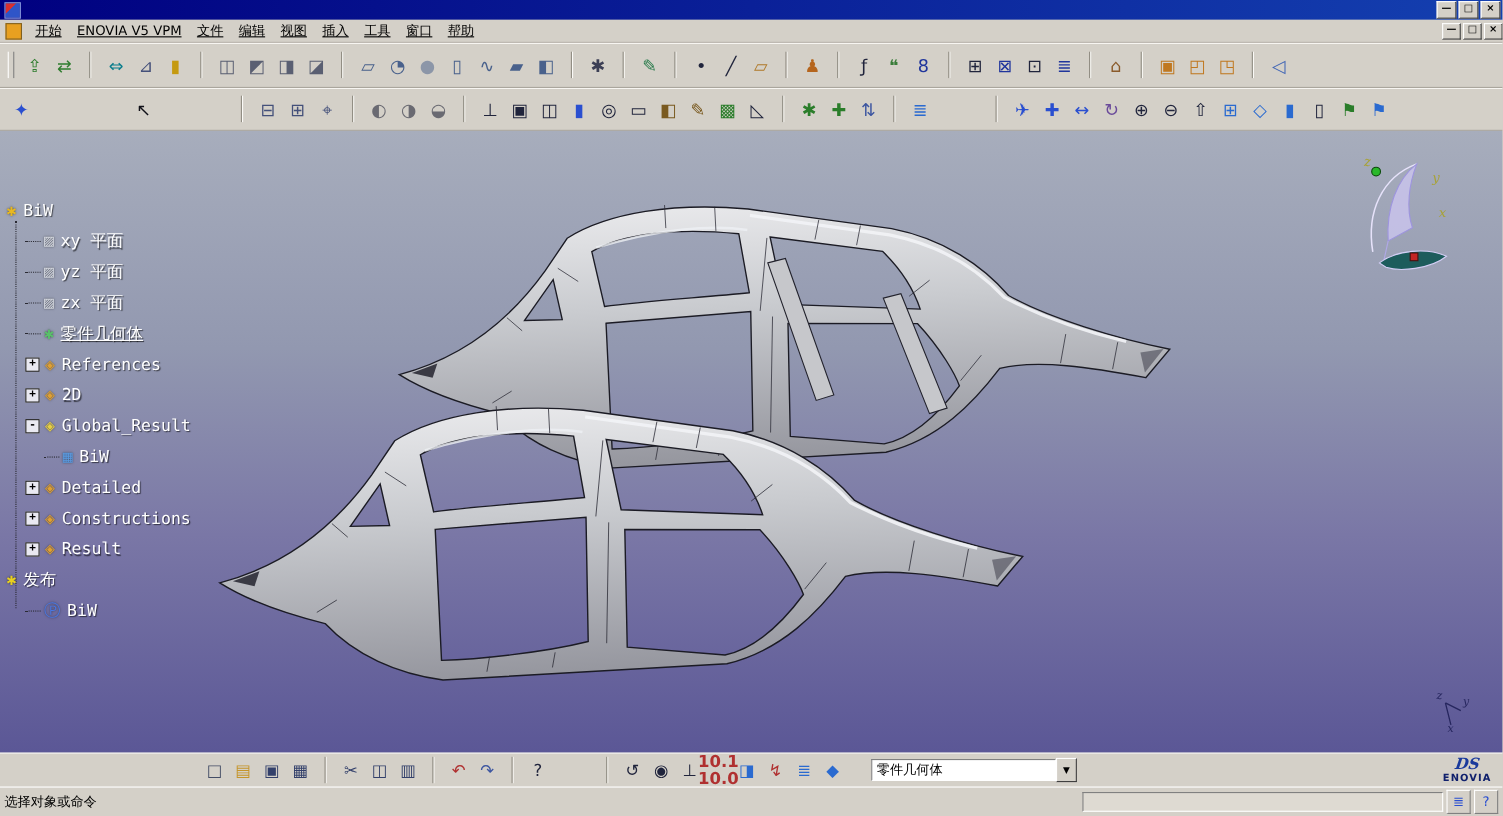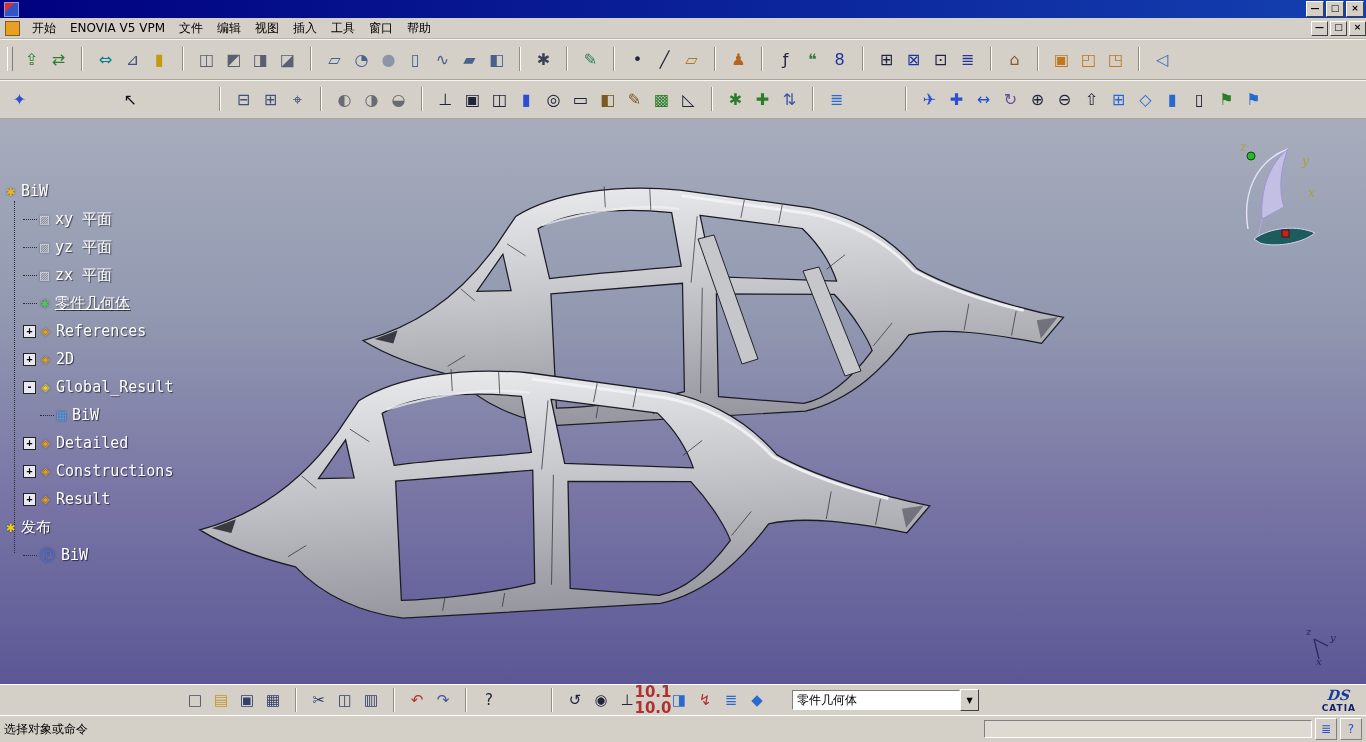--- a/index.html
+++ b/index.html
@@ -17,21 +17,21 @@
     border-color:#ffffff #404040 #404040 #ffffff;color:#000;
     font:bold 9px/12px "DejaVu Sans",sans-serif;text-align:center;cursor:default;}
   .win-btns.mdi .win-btn{width:15px;height:13px;line-height:11px;}
 
   
   .menubar{height:20px;background:#d4d0c8;display:flex;align-items:center;font-size:12px;
     color:#000;flex:0 0 auto;border-bottom:1px solid #b8b4ac;}
   .menu-lead-icon{width:13px;height:13px;margin:0 5px 0 5px;background:#e8a020;
     border:1px solid #806020;}
   .menu-items{display:flex;align-items:center;}
-  .menu-item{padding:1px 7px;white-space:nowrap;cursor:default;}
+  .menu-item{padding:1px 7px;white-space:nowrap;cursor:default;text-decoration:underline;}
 
   
   .toolbar{background:#d4d0c8;display:flex;align-items:center;padding-left:6px;
     box-shadow:inset 0 1px 0 #f7f5f1;border-bottom:1px solid #aaa69d;flex:0 0 auto;}
   .toolbar.r1{height:40px;}
   .toolbar.r2{height:38px;}
   .tbi{display:inline-flex;width:25px;height:25px;align-items:center;justify-content:center;
     font-size:16px;margin:0 1px;cursor:default;flex:0 0 auto;}
   .tbi-small{font-size:7px;line-height:1.1;white-space:pre-line;text-align:center;font-weight:bold;}
   .tb-sep{width:0;height:24px;border-left:1px solid #928e84;border-right:1px solid #fbfaf7;
@@ -379,21 +379,21 @@
         <span class="tbi" style="color: rgb(176, 48, 48);">↯</span>
         <span class="tbi" style="color: rgb(42, 106, 208);">≣</span>
         <span class="tbi" style="color: rgb(42, 106, 208);">◆</span>
       </div>
     <div class="combo">
       <span class="combo-field">零件几何体</span>
       <span class="combo-btn">▼</span>
     </div>
     <div class="logo">
       <span class="logo-mark">DS</span>
-      <span class="logo-brand">CATIA</span>
+      <span class="logo-brand">ENOVIA</span>
     </div>
   </div>
 
   <div class="statusbar">
     <span class="status-msg">选择对象或命令</span>
     <span class="status-field"></span>
     <span class="status-btn">≣</span>
     <span class="status-btn">?</span>
   </div>
 

